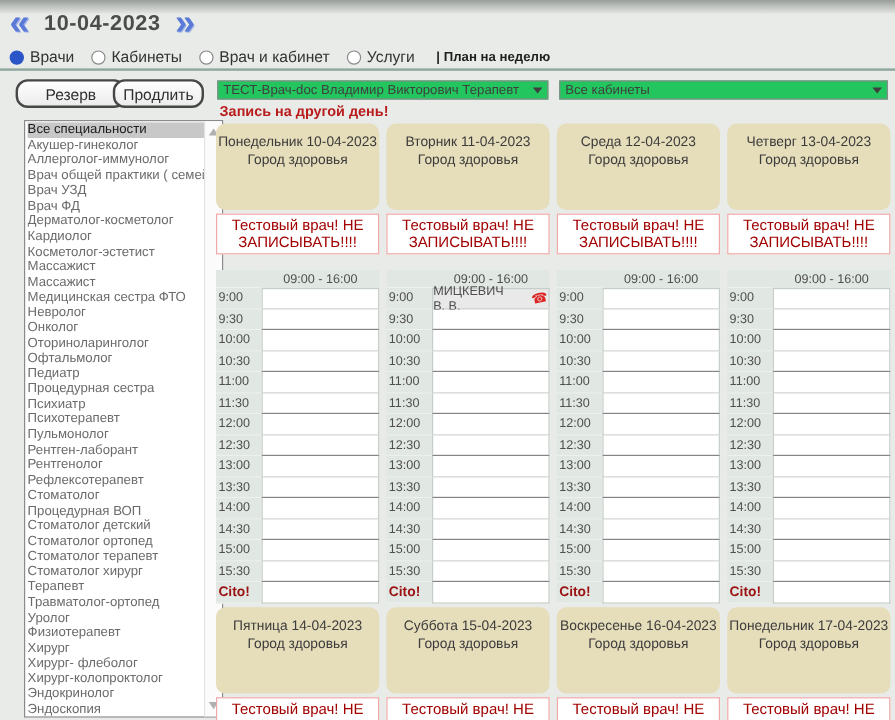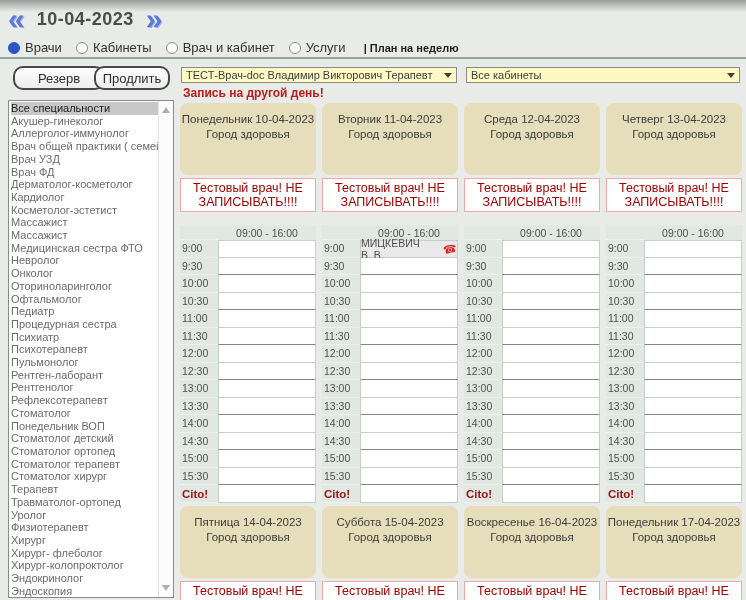--- a/index.html
+++ b/index.html
@@ -22,30 +22,30 @@
   .rad{width:12px;height:12px;border-radius:50%;border:1px solid #8a8a8a;background:#fff;margin-right:5px;position:relative;}
   .rad.on{border-color:#2a56c8;background:#2a56c8;box-shadow:inset 0 0 0 2px #2a56c8;}
   .plan-link{font-size:11px;font-weight:bold;color:#1f1f1f;margin-left:4px;cursor:pointer;}
   .divider{position:absolute;left:0;top:57px;width:746px;border-top:2px solid #8fa79e;}
   
   .btn{position:absolute;top:66px;height:24px;background:linear-gradient(#fefefe,#ececec);
     border:2px solid #474747;border-radius:10px;font-size:13px;color:#2f2f2f;
     display:flex;align-items:center;justify-content:center;cursor:pointer;}
   #btn-reserve{left:13px;width:92px;}
   #btn-extend{left:94px;width:76px;}
-  .selectbox{position:absolute;top:67px;height:16px;background:#fef9c3;border:1px solid #8a8a8a;
+  .selectbox{position:absolute;top:67px;height:16px;background:#22c55e;border:1px solid #8a8a8a;
     font-size:11px;color:#3f3f3f;display:flex;align-items:center;padding:0 4px;cursor:pointer;}
   .selectbox .sel-text{flex:1;white-space:nowrap;overflow:hidden;}
   .caret{width:0;height:0;border-left:4px solid transparent;border-right:4px solid transparent;
     border-top:5px solid #3f3f3f;margin-left:4px;}
   #sel-doctor{left:181px;width:276px;}
   #sel-cabinet{left:466px;width:274px;}
   .note{position:absolute;left:183px;top:86px;font-size:12px;font-weight:bold;color:#b91c1c;}
   
-  .listbox{position:absolute;left:8px;top:100px;width:166px;height:498px;background:#fff;
+  .listbox{position:absolute;left:20px;top:100px;width:166px;height:498px;background:#fff;
     border:1px solid #8a8a8a;display:flex;}
   .list-items{flex:1;overflow:hidden;padding:1px 0 0 2px;}
   .list-item{font-size:11px;line-height:12.7px;color:#6b6b6b;white-space:nowrap;overflow:hidden;cursor:pointer;}
   .list-item.sel{background:#c8c8c8;color:#1a1a1a;}
   .sb{width:15px;background:#fbfbfb;border-left:1px solid #e4e4e4;position:relative;}
   .sb .arr{position:absolute;left:3px;width:0;height:0;border-left:4.5px solid transparent;border-right:4.5px solid transparent;cursor:pointer;}
   .sb .up{top:6px;border-bottom:6px solid #b0b0b0;}
   .sb .dn{bottom:6px;border-top:6px solid #b0b0b0;}
   
   .cal{position:absolute;left:180px;top:100px;width:562px;}
@@ -137,21 +137,21 @@
       <div class="list-item">Офтальмолог</div>
       <div class="list-item">Педиатр</div>
       <div class="list-item">Процедурная сестра</div>
       <div class="list-item">Психиатр</div>
       <div class="list-item">Психотерапевт</div>
       <div class="list-item">Пульмонолог</div>
       <div class="list-item">Рентген-лаборант</div>
       <div class="list-item">Рентгенолог</div>
       <div class="list-item">Рефлексотерапевт</div>
       <div class="list-item">Стоматолог</div>
-      <div class="list-item">Понедельник ВОП</div>
+      <div class="list-item">Процедурная ВОП</div>
       <div class="list-item">Стоматолог детский</div>
       <div class="list-item">Стоматолог ортопед</div>
       <div class="list-item">Стоматолог терапевт</div>
       <div class="list-item">Стоматолог хирург</div>
       <div class="list-item">Терапевт</div>
       <div class="list-item">Травматолог-ортопед</div>
       <div class="list-item">Уролог</div>
       <div class="list-item">Физиотерапевт</div>
       <div class="list-item">Хирург</div>
       <div class="list-item">Хирург- флеболог</div>

